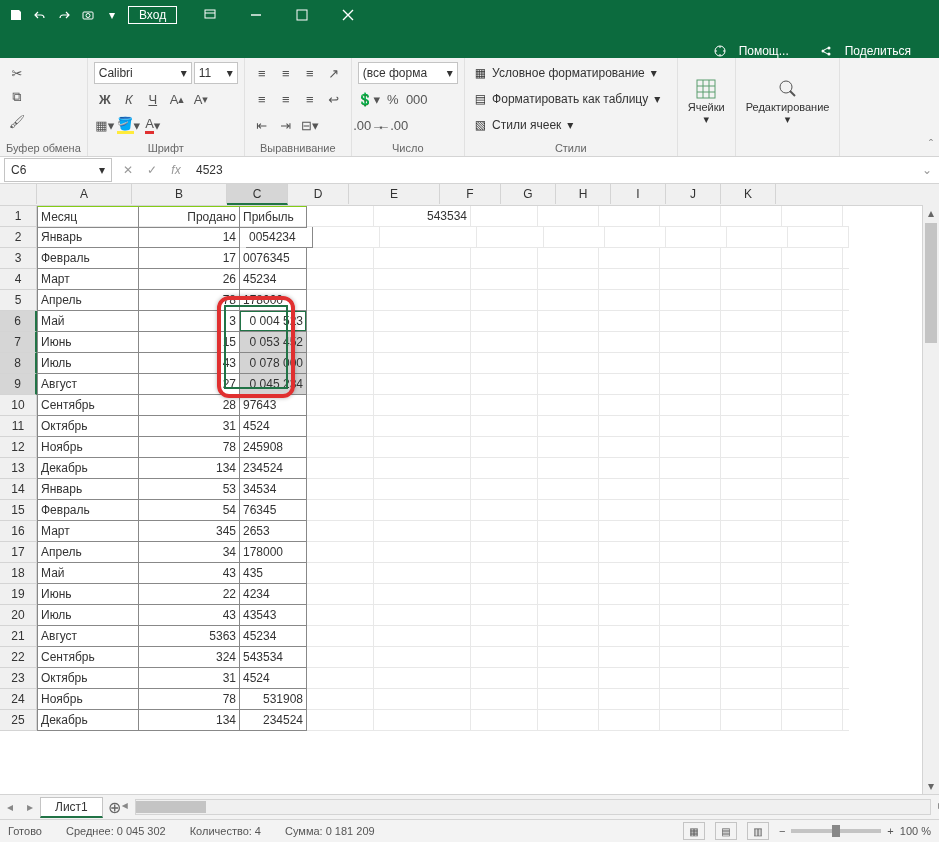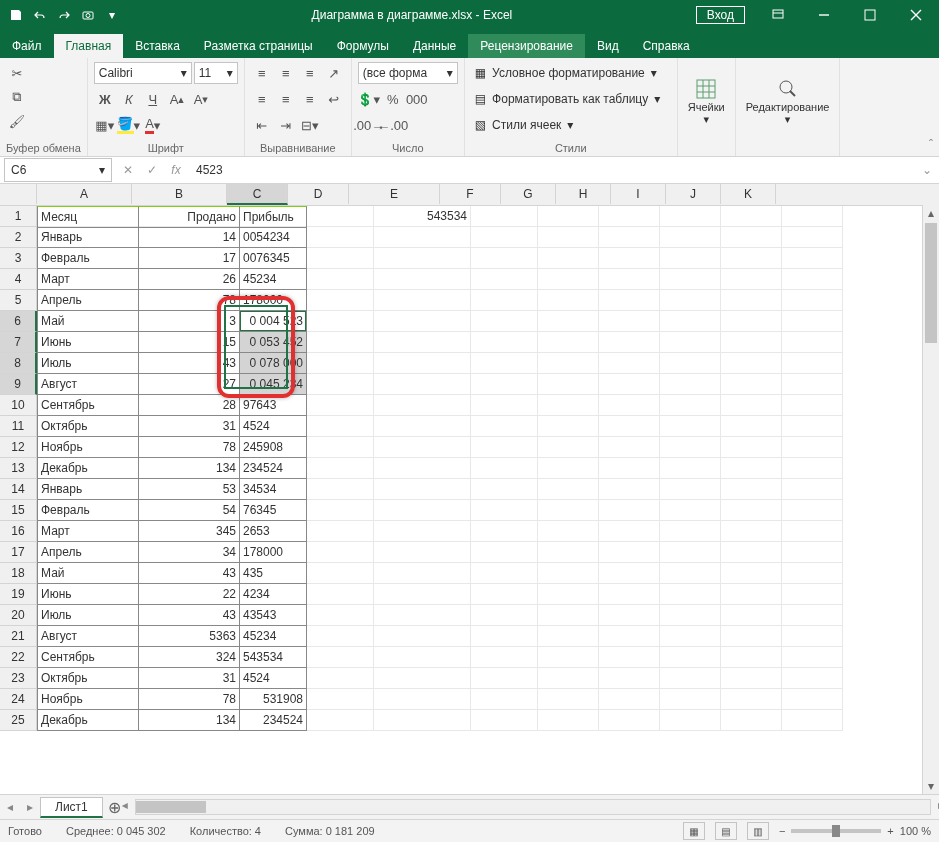--- a/index.html
+++ b/index.html
@@ -90,21 +90,20 @@
         </svg>
       </span>
     <span class="qa-item">
         <svg width="14" height="14" viewBox="0 0 14 14">
           <rect x="2" y="4" width="10" height="7" rx="1" fill="none" stroke="#fff"></rect>
           <circle cx="7" cy="7.5" r="2" fill="none" stroke="#fff"></circle>
         </svg>
       </span>
     <span class="qa-item">▾</span>
   </div>
-  <div class="title">Диаграмма в диаграмме.xlsx - Excel</div>
   <div class="login-btn">Вход</div>
   <div class="winctrl">
     <span class="winbtn">
         <svg width="14" height="14">
           <rect x="2" y="2" width="10" height="8" fill="none" stroke="#fff"></rect>
           <path stroke="#fff" d="M2 5h10"></path>
         </svg>
       </span>
     <span class="winbtn">
         <svg width="12" height="12">
@@ -118,31 +117,38 @@
       </span>
     <span class="winbtn">
         <svg width="12" height="12">
           <path stroke="#fff" stroke-width="1.4" d="M1 1l10 10M11 1L1 11"></path>
         </svg>
       </span>
   </div>
 </div>
 
 <div class="tabbar">
-  <div id="tabs-container" style="display:flex">
-      <div class="tab">Файл</div>
-      <div class="tab active">Главная</div>
-      <div class="tab">Вставка</div>
-      <div class="tab">Разметка страницы</div>
-      <div class="tab">Формулы</div>
-      <div class="tab">Данные</div>
-      <div class="tab highlight">Рецензирование</div>
-      <div class="tab">Вид</div>
-      <div class="tab">Справка</div>
-    </div>
+  <div class="share">
+    <span>
+        <svg width="14" height="14">
+          <circle cx="7" cy="7" r="5" fill="none" stroke="#fff"></circle>
+          <path stroke="#fff" d="M7 2v2M7 10v2M2 7h2M10 7h2"></path>
+        </svg>
+        <span>Помощ...</span>
+      </span>
+    <span>
+        <svg width="14" height="14">
+          <circle cx="4" cy="7" r="1.5" fill="#fff"></circle>
+          <circle cx="10" cy="4" r="1.5" fill="#fff"></circle>
+          <circle cx="10" cy="10" r="1.5" fill="#fff"></circle>
+          <path stroke="#fff" d="M5 6l4-2M5 8l4 2"></path>
+        </svg>
+        <span>Поделиться</span>
+      </span>
+  </div>
 </div>
 
 <div class="ribbon">
   <div class="group">
     <div class="body">
       <div class="col">
         <span class="sbtn">✂</span>
         <span class="sbtn">⧉</span>
         <span class="sbtn">🖌</span>
       </div>
@@ -327,21 +333,21 @@
           <div class="cell" style="width: 60px;"></div>
           <div class="cell" style="width: 54px;"></div>
           <div class="cell" style="width: 54px;"></div>
           <div class="cell" style="width: 54px;"></div>
           <div class="cell" style="width: 54px;"></div>
           <div class="cell" style="width: 54px;"></div>
         </div>
         <div class="crow">
           <div class="cell b bl" style="width: 94px;">Январь</div>
           <div class="cell b ar" style="width: 94px;">14</div>
-          <div class="cell b" style="width: 60px;">0054234</div>
+          <div class="cell b" style="width: 60px; margin-left: 6px;">0054234</div>
           <div class="cell" style="width: 60px;"></div>
           <div class="cell" style="width: 90px;"></div>
           <div class="cell" style="width: 60px;"></div>
           <div class="cell" style="width: 54px;"></div>
           <div class="cell" style="width: 54px;"></div>
           <div class="cell" style="width: 54px;"></div>
           <div class="cell" style="width: 54px;"></div>
           <div class="cell" style="width: 54px;"></div>
         </div>
         <div class="crow">

